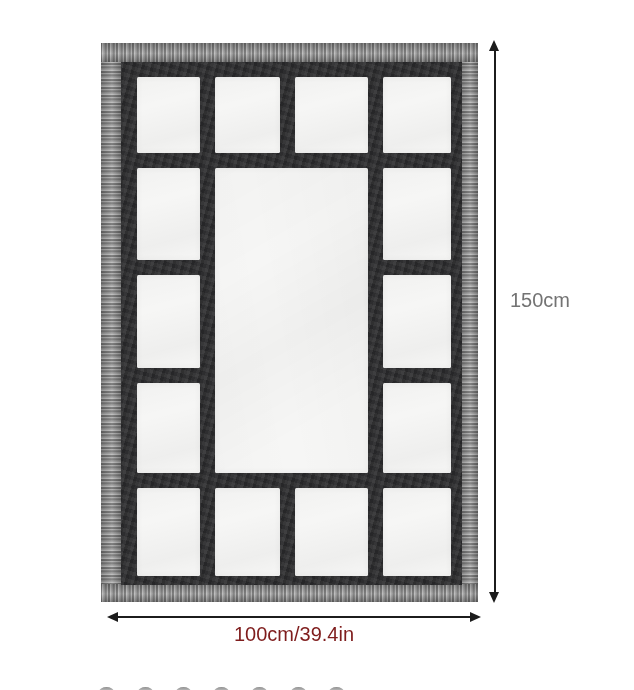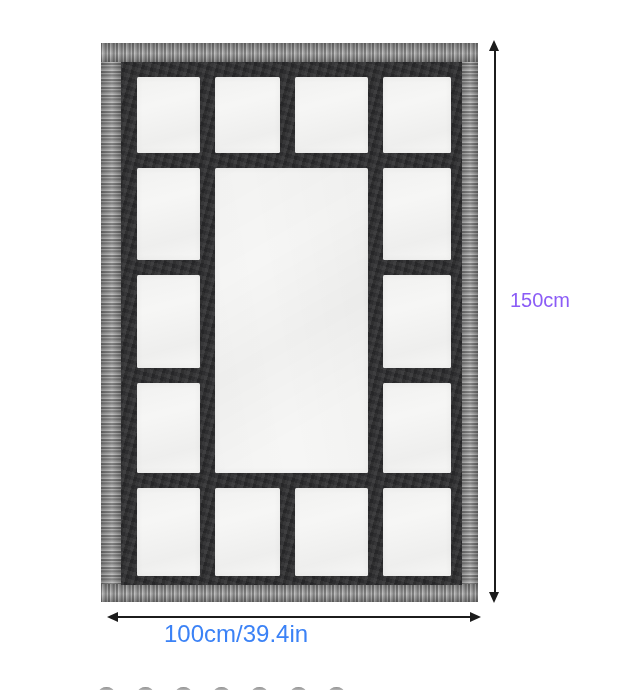--- a/index.html
+++ b/index.html
@@ -117,30 +117,31 @@
     border-left: 11px solid #1c1c1c;
   }
   .height-label {
     position: absolute;
     left: 497px; top: 288px;
     width: 86px;
     text-align: center;
     font-size: 20px;
     line-height: 25px;
     font-weight: 500;
-    color: #8b5cf6;
+    color: #737373;
   }
   .width-label {
     position: absolute;
     left: 164px; top: 622px;
     width: 260px;
-    font-size: 24px;
+    text-align: center;
+    font-size: 20px;
     line-height: 24px;
     font-weight: 500;
-    color: #3b82f6;
+    color: #7f1d1d;
   }
 
   
   .dot {
     position: absolute;
     top: 687px;
     width: 15px; height: 10px;
     border-radius: 50%;
     background: linear-gradient(180deg, #8f8f8f, #d9d9d9 60%, #f0f0f0);
   }

